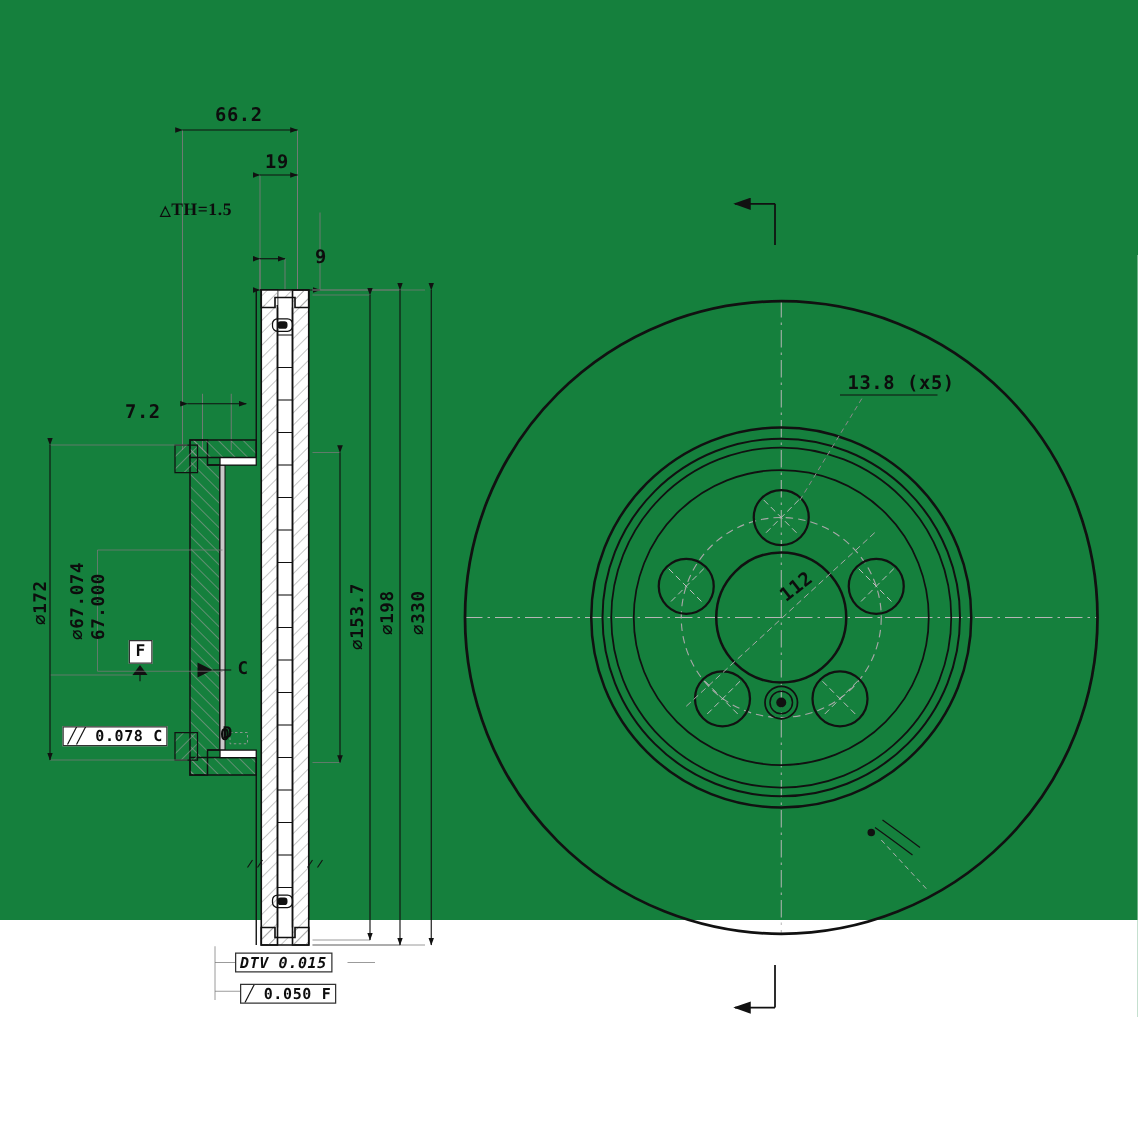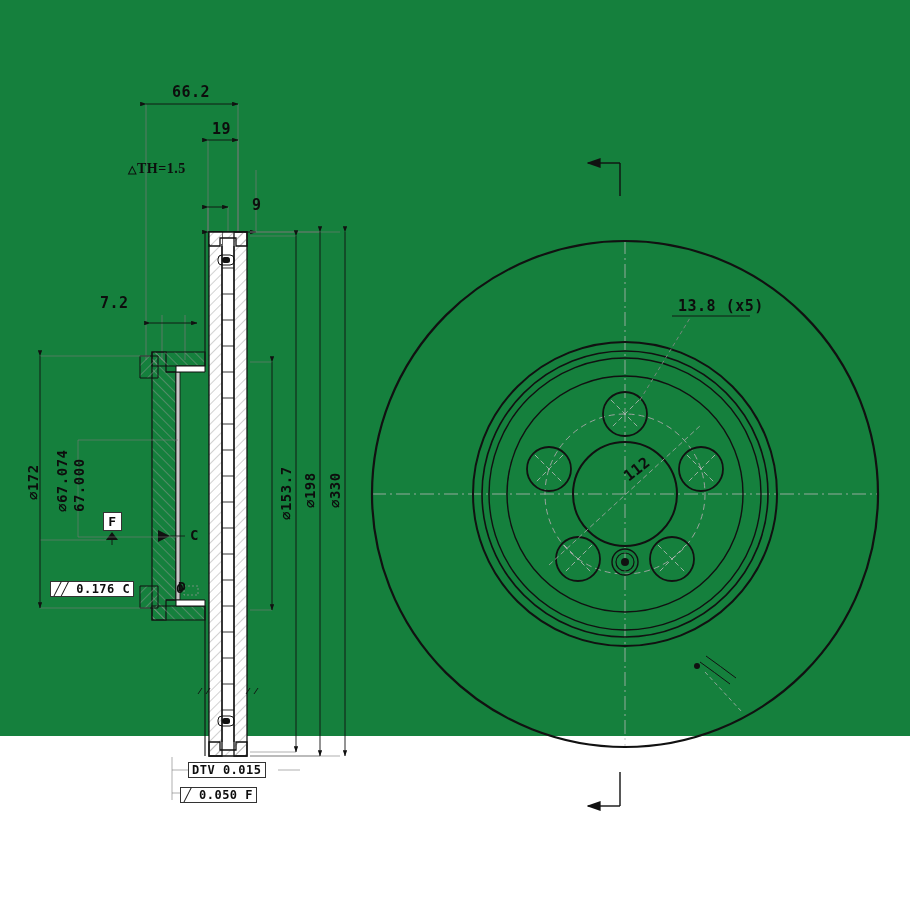--- a/index.html
+++ b/index.html
@@ -260,43 +260,43 @@
   </svg>
 
   <div class="lbl s15" style="left:172px;top:85px;">66.2</div>
   <div class="lbl s15" style="left:212px;top:122px;">19</div>
   <div class="lbl s15" style="left:252px;top:198px;">9</div>
 
   <div class="lbl s14" style="left:128px;top:162px;font-family:Liberation Serif, serif;">
     <span style="font-size:11px;">△</span><span>TH=1.5</span>
   </div>
 
-  <div class="lbl s15" style="left:100px;top:296px;">7.2</div>
+  <div class="lbl s15" style="left:100px;top:322px;">7.2</div>
 
   <div class="lbl s14 rot90" style="left:26px;top:500px;">⌀172</div>
   <div class="lbl s14 rot90" style="left:55px;top:512px;">⌀67.074</div>
   <div class="lbl s14 rot90" style="left:72px;top:512px;">67.000</div>
 
   <div class="lbl s14 rot90" style="left:279px;top:520px;">⌀153.7</div>
   <div class="lbl s14 rot90" style="left:303px;top:508px;">⌀198</div>
   <div class="lbl s14 rot90" style="left:328px;top:508px;">⌀330</div>
 
   <div class="lbl s13 dtm" style="left:103px;top:512px;">F</div>
   <div class="lbl s14" style="left:190px;top:528px;">C</div>
   <div class="lbl s13" style="left:178px;top:580px;">D</div>
 
   <div class="lbl s12 boxed" style="left:50px;top:581px;">
     <span style="letter-spacing:0;">╱╱</span>
-    <span>0.176</span>
+    <span>0.078</span>
     <span>C</span>
   </div>
   <div class="lbl s13" style="left:176px;top:582px;">0</div>
 
-  <div class="lbl s12 boxed" style="left:188px;top:762px;">DTV 0.015</div>
-  <div class="lbl s12 boxed" style="left:180px;top:787px;">
+  <div class="lbl s12 boxed" style="left:188px;top:762px;font-style:italic;">DTV 0.015</div>
+  <div class="lbl s12 boxed" style="left:192px;top:787px;">
     <span style="letter-spacing:0;">╱</span>
     <span>0.050</span>
     <span>F</span>
   </div>
 
   <div class="lbl s15" style="left:678px;top:299px;">13.8 (x5)</div>
   <div class="lbl s15 rot-diag" style="left:623px;top:462px;">112</div>
 
 </div>
 

